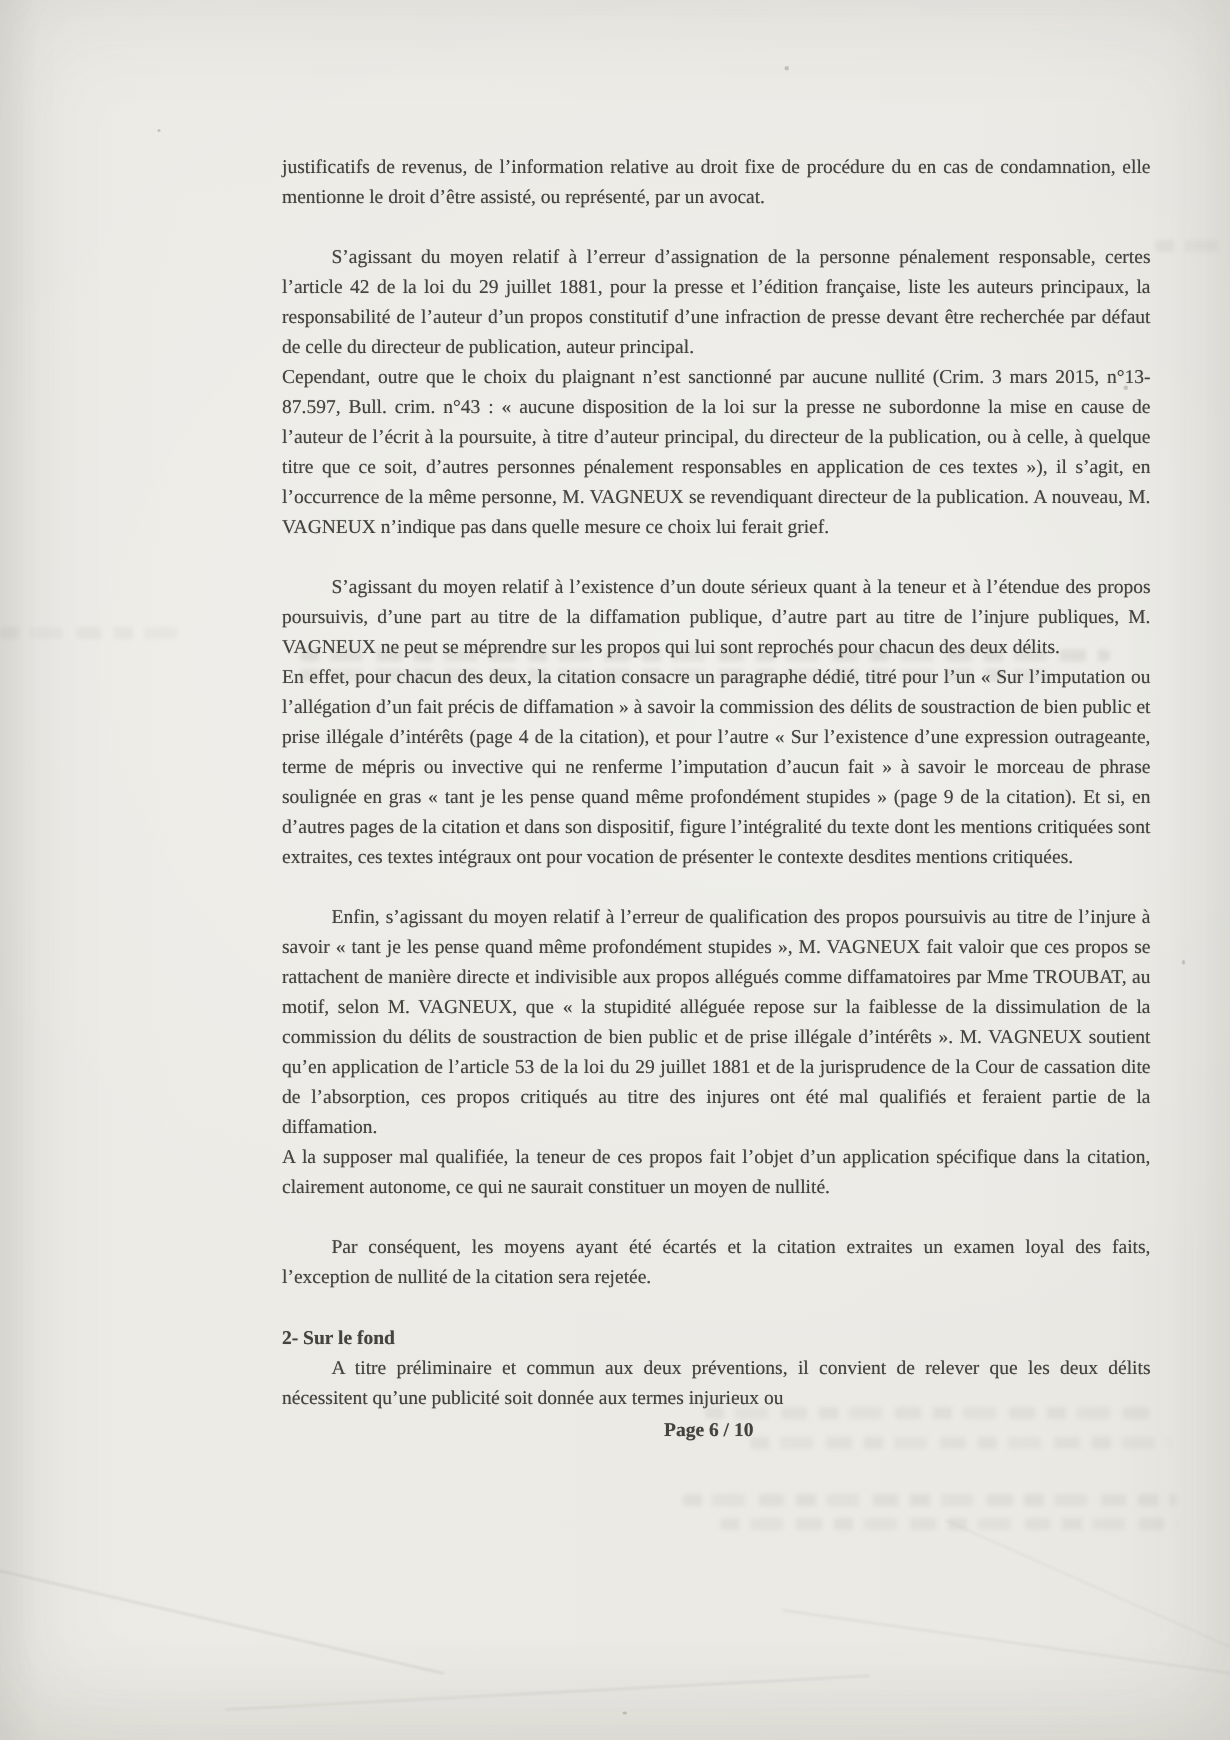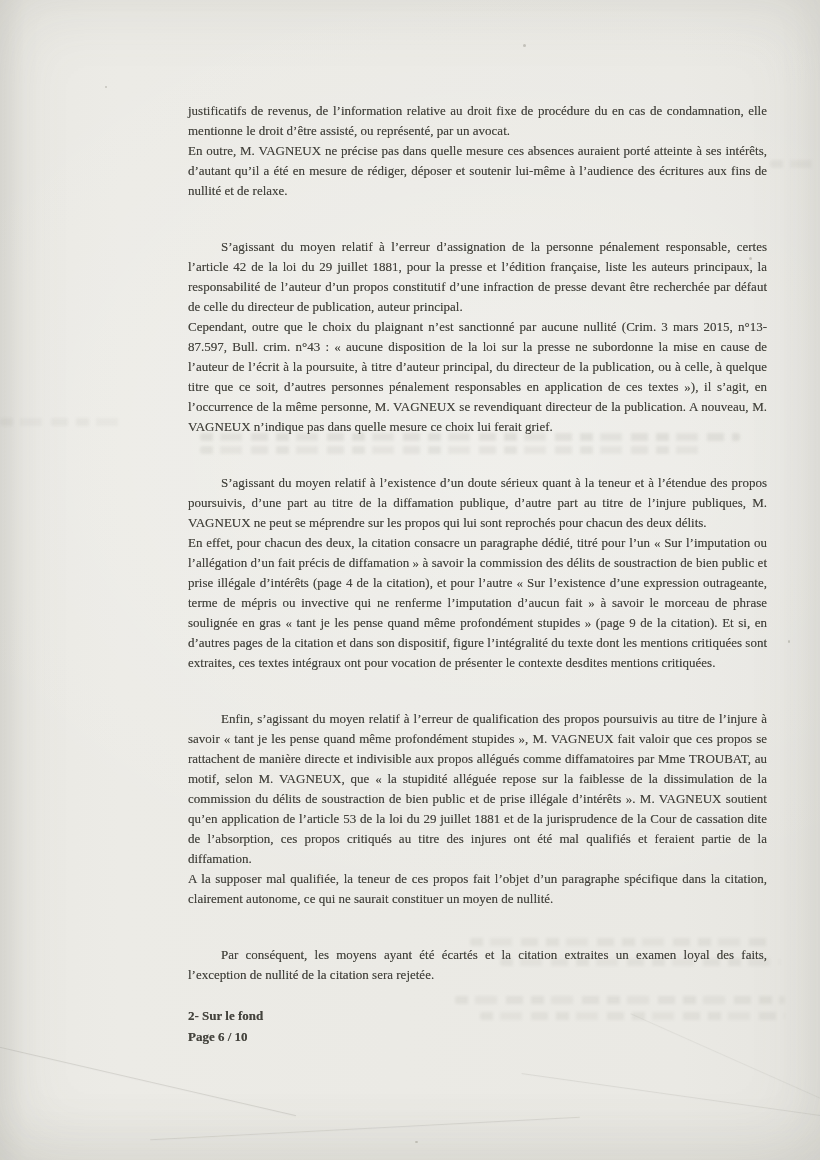--- a/index.html
+++ b/index.html
@@ -23,27 +23,27 @@
   }
   .content{
     position:absolute;left:188px;top:101px;width:579px;
     color:#44433d;
     font-size:13px;line-height:20px;
     text-align:justify;
     text-shadow:0 0 .5px rgba(68,67,61,.55);
   }
   .para{margin:0;}
   .para.indent{text-indent:33px;}
-  .para.gap{margin-top:36px;}
+  .para.gap{margin-top:20px;}
   .para.heading{font-weight:bold;margin-top:21px;}
   .it{}
   .bd{font-weight:bold;}
   .footer{
     margin-top:1px;
-    text-align:left;
+    text-align:center;
     font-weight:bold;
     padding-right:10px;
   }
   
   .bleed{
     position:absolute;height:8px;border-radius:3px;
     filter:blur(1.4px);opacity:.55;pointer-events:none;
     background:repeating-linear-gradient(90deg,
       rgba(128,126,115,.26) 0 13px, rgba(128,126,115,0) 13px 20px,
       rgba(128,126,115,.20) 20px 42px, rgba(128,126,115,0) 42px 51px,
@@ -80,25 +80,25 @@
 
   <div class="speck" style="left:523px;top:44px;width:3px;height:3px;"></div>
   <div class="speck" style="left:749px;top:257px;width:3px;height:3px;"></div>
   <div class="speck" style="left:105px;top:86px;width:2px;height:2px;"></div>
   <div class="speck" style="left:415px;top:1141px;width:3px;height:2px;"></div>
   <div class="speck" style="left:788px;top:640px;width:2px;height:3px;"></div>
 
   <div class="content">
 
     <p class="para"><span>justificatifs de revenus, de l’information relative au droit fixe de procédure du en cas de condamnation, elle mentionne le droit d’être assisté, ou représenté, par un avocat.</span></p>
-      <p class="para"><span>En outre, M. VAGNEUX ne précise pas dans quelle mesure ces absences auraient porté atteinte à ses intérêts, d’autant qu’il a été en mesure de rédiger, déposer et soutenir lui-même à l’audience des écritures aux fins de nullité et de relaxe.</span></p>
       <p class="para indent gap"><span>S’agissant du moyen relatif à l’erreur d’assignation de la personne pénalement responsable, certes l’article 42 de la loi du 29 juillet 1881, pour la presse et l’édition française, liste les auteurs principaux, la responsabilité de l’auteur d’un propos constitutif d’une infraction de presse devant être recherchée par défaut de celle du directeur de publication, auteur principal.</span></p>
       <p class="para"><span>Cependant, outre que le choix du plaignant n’est sanctionné par aucune nullité (Crim. 3 mars 2015, n°13-87.597, Bull. crim. n°43 : </span><span class="it">« aucune disposition de la loi sur la presse ne subordonne la mise en cause de l’auteur de l’écrit à la poursuite, à titre d’auteur principal, du directeur de la publication, ou à celle, à quelque titre que ce soit, d’autres personnes pénalement responsables en application de ces textes »</span><span>), il s’agit, en l’occurrence de la même personne, M. VAGNEUX se revendiquant directeur de la publication. A nouveau, M. VAGNEUX n’indique pas dans quelle mesure ce choix lui ferait grief.</span></p>
       <p class="para indent gap"><span>S’agissant du moyen relatif à l’existence d’un doute sérieux quant à la teneur et à l’étendue des propos poursuivis, d’une part au titre de la diffamation publique, d’autre part au titre de l’injure publiques, M. VAGNEUX ne peut se méprendre sur les propos qui lui sont reprochés pour chacun des deux délits.</span></p>
       <p class="para"><span>En effet, pour chacun des deux, la citation consacre un paragraphe dédié, titré pour l’un </span><span class="it">« Sur l’imputation ou l’allégation d’un fait précis de diffamation »</span><span> à savoir la commission des délits de soustraction de bien public et prise illégale d’intérêts (page 4 de la citation), et pour l’autre </span><span class="it">« Sur l’existence d’une expression outrageante, terme de mépris ou invective qui ne renferme l’imputation d’aucun fait »</span><span> à savoir le morceau de phrase soulignée en gras </span><span class="it">« tant je les pense quand même profondément stupides »</span><span> (page 9 de la citation). Et si, en d’autres pages de la citation et dans son dispositif, figure l’intégralité du texte dont les mentions critiquées sont extraites, ces textes intégraux ont pour vocation de présenter le contexte desdites  mentions critiquées.</span></p>
       <p class="para indent gap"><span>Enfin, s’agissant du moyen relatif à l’erreur de qualification des propos poursuivis au titre de l’injure à savoir </span><span class="it">« tant je les pense quand même profondément stupides »,</span><span> M. VAGNEUX fait valoir que ces propos se rattachent de manière directe et indivisible aux propos allégués comme diffamatoires par Mme TROUBAT, au motif, selon M. VAGNEUX, que </span><span class="it">« la stupidité alléguée repose sur la faiblesse de la dissimulation de la commission du délits de soustraction de bien public et de prise illégale d’intérêts »</span><span>. M. VAGNEUX soutient qu’en application de l’article 53 de la loi du 29 juillet 1881 et de la jurisprudence de la Cour de cassation dite de l’absorption, ces propos critiqués au titre des injures ont été mal qualifiés et feraient partie de la diffamation.</span></p>
-      <p class="para"><span>A la supposer mal qualifiée, la teneur de ces propos fait l’objet d’un paragraphe spécifique dans la citation, clairement autonome, ce qui ne saurait constituer un moyen de nullité.</span></p>
+      <p class="para"><span>A la supposer mal qualifiée, la teneur de ces propos fait l’objet d’un application spécifique dans la citation, clairement autonome, ce qui ne saurait constituer un moyen de nullité.</span></p>
       <p class="para indent gap"><span>Par conséquent, les moyens ayant été écartés et la citation extraites un examen loyal des faits, l’exception de nullité de la citation sera rejetée.</span></p>
       <p class="para gap heading"><span class="bd">2- Sur le fond</span></p>
+      <p class="para indent"><span>A titre préliminaire et commun aux deux préventions, il convient de relever que les deux délits nécessitent qu’une publicité soit donnée aux termes injurieux ou</span></p>
       <p class="para footer">Page 6 / 10</p>
   </div>
 
 </div>
 
 </body></html>

